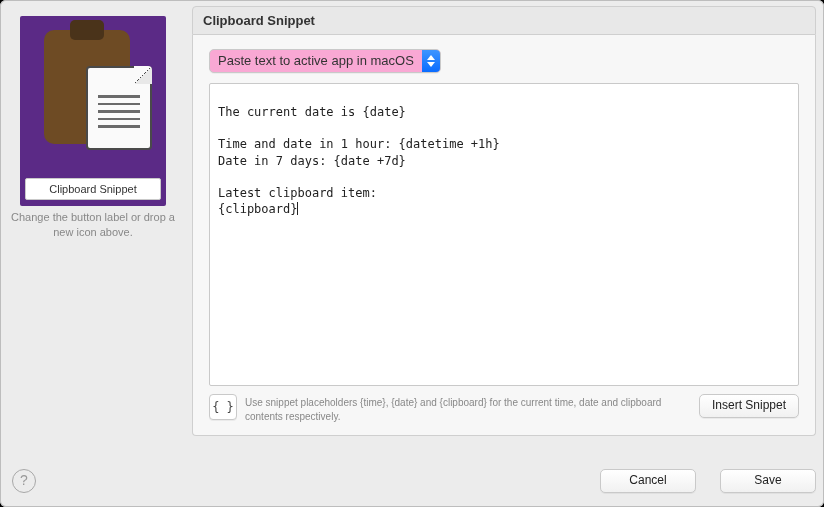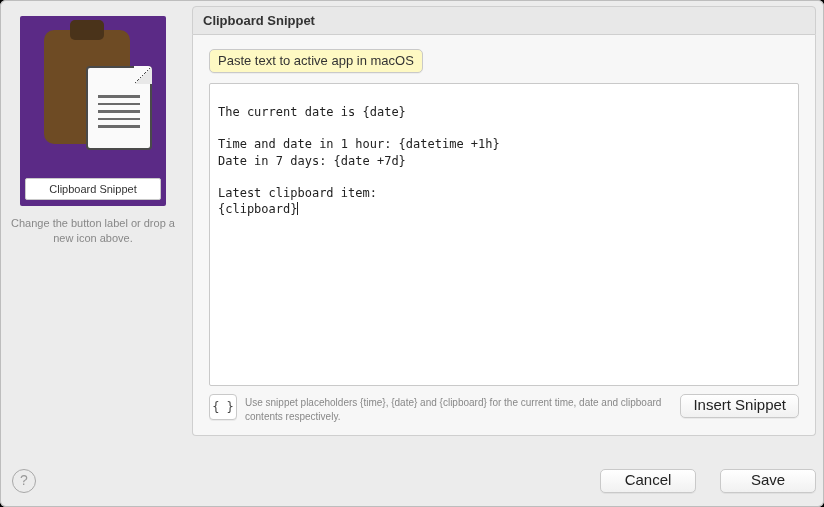--- a/index.html
+++ b/index.html
@@ -100,21 +100,21 @@
     background: #fff;
     width: 134px;
     height: 20px;
     line-height: 20px;
     font-size: 11px;
     color: #333;
     border: 1px solid #c9c9c9;
     border-radius: 2px;
   }
   .caption {
-    margin-top: 10px;
+    margin-top: 4px;
     font-size: 11px;
     color: #888;
     line-height: 1.35;
   }
 
   .right {
     flex: 1;
     display: flex;
     flex-direction: column;
   }
@@ -135,27 +135,26 @@
     padding: 14px 16px 12px 16px;
     display: flex;
     flex-direction: column;
   }
   .select-row {
     margin-bottom: 10px;
   }
   .mac-select {
     display: inline-flex;
     align-items: stretch;
-    background: #fef9c3;
+    background: #f9a8d4;
     border: 1px solid #c9c9c9;
     border-radius: 5px;
     height: 22px;
     box-shadow: 0 1px 0 rgba(0,0,0,0.04);
     overflow: hidden;
-    flex-direction: column;
   }
   .mac-select .label {
     padding: 0 8px;
     line-height: 22px;
     font-size: 13px;
   }
   .mac-select .arrows {
     width: 18px;
     background: linear-gradient(#3e95ff,#0a6cff);
     display: flex;
@@ -209,21 +208,21 @@
     padding-top: 2px;
     padding-right: 8px;
   }
   .mac-btn {
     height: 22px;
     line-height: 20px;
     padding: 0 12px;
     border: 1px solid #c9c9c9;
     border-radius: 5px;
     background: linear-gradient(#ffffff,#f1f1f1);
-    font-size: 15px;
+    font-size: 12px;
     color: #222;
     box-shadow: 0 1px 0 rgba(0,0,0,0.05);
     flex: 0 0 auto;
     display: inline-block;
     text-align: center;
   }
 
   .footer {
     position: absolute;
     left: 8px;

